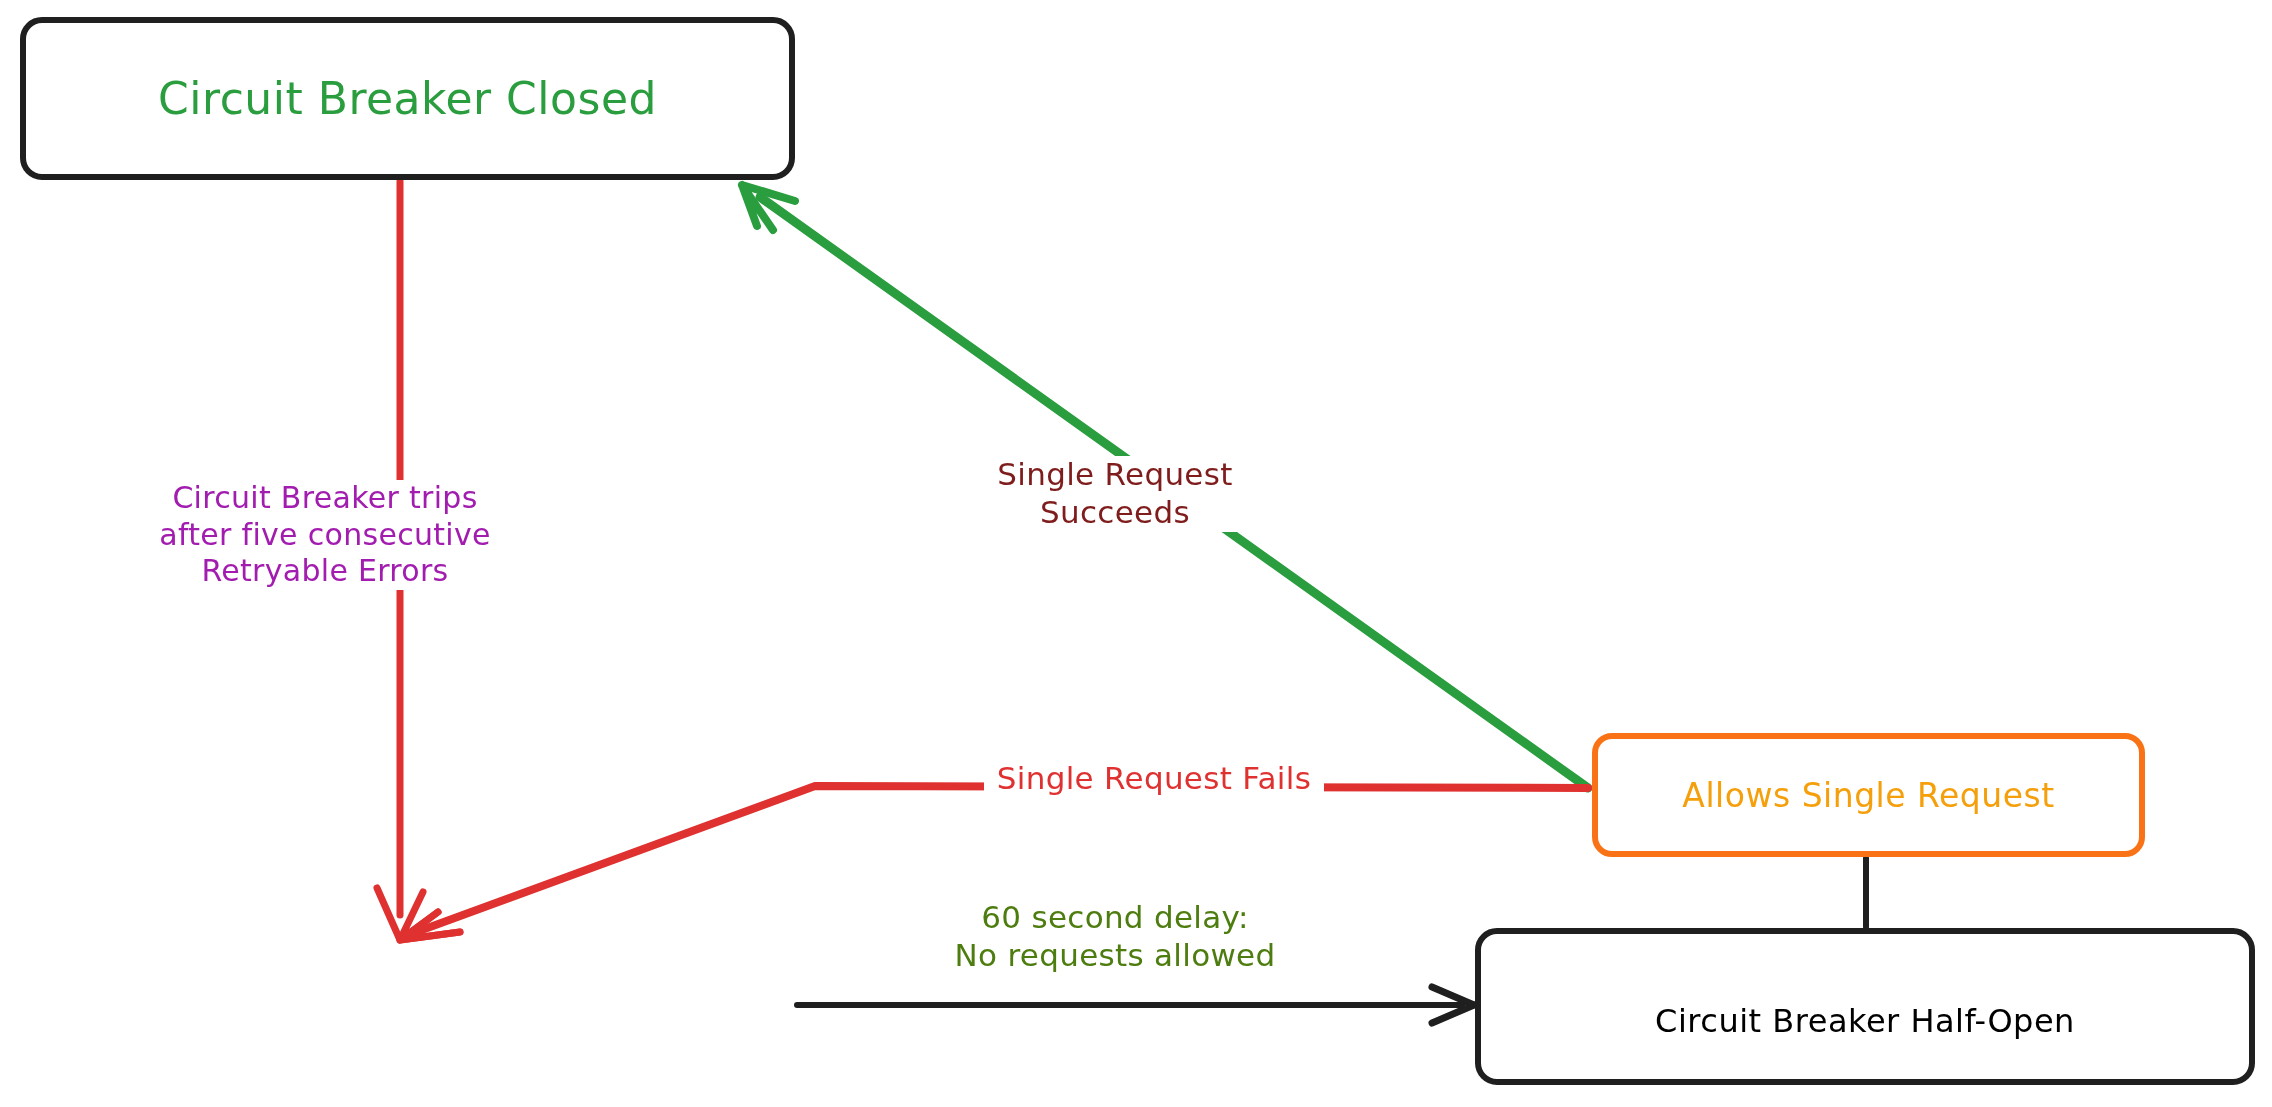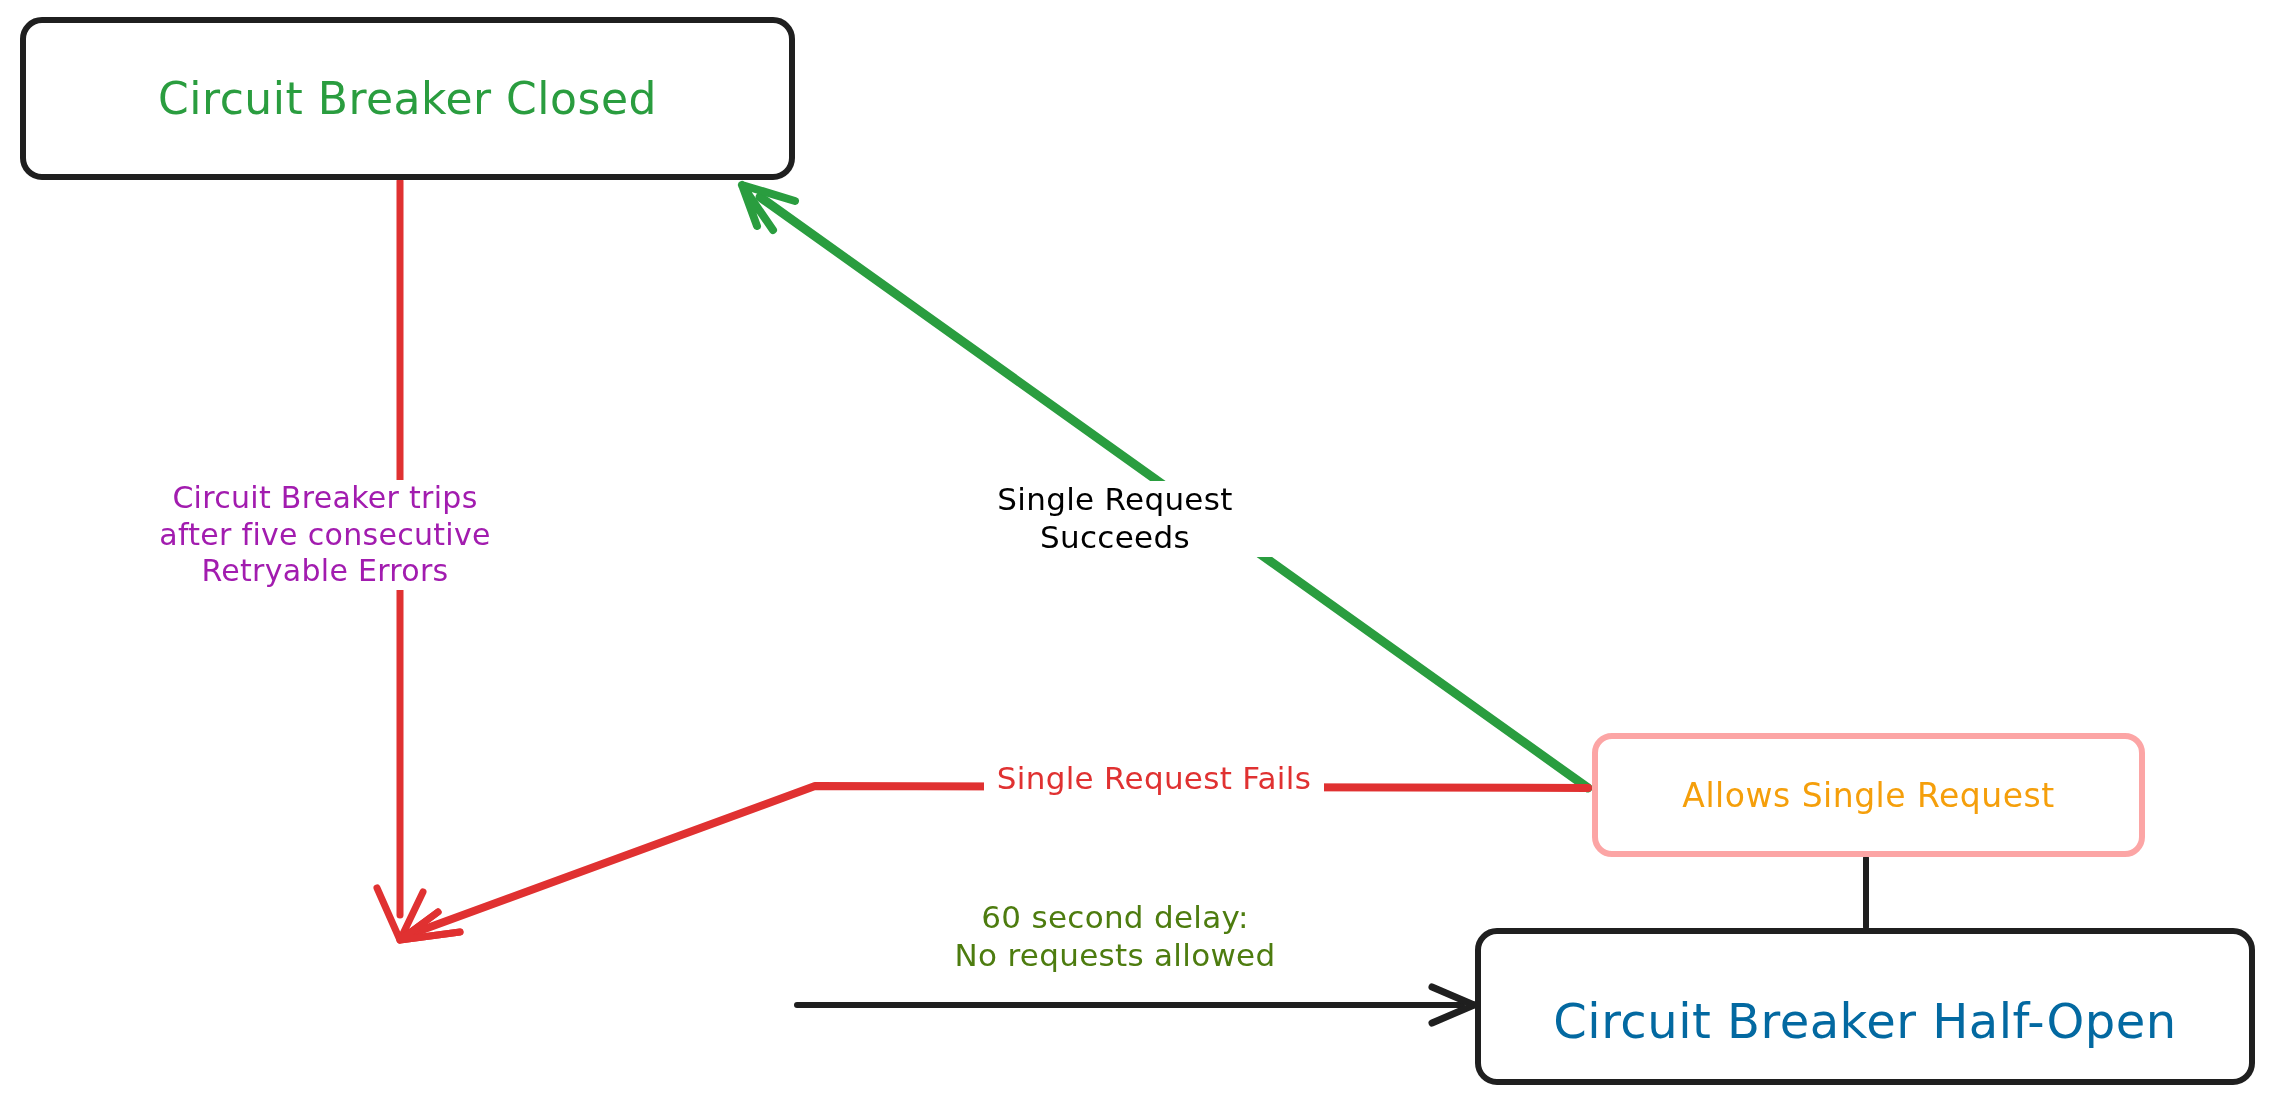--- a/index.html
+++ b/index.html
@@ -81,31 +81,31 @@
       <path d="M 1866 927 L 1866 858" stroke="#1f1f1f" stroke-width="6" fill="none" stroke-linecap="round"></path>
     </g>
   </svg>
 
   <div class="node" style="left:20px; top:17px; width:775px; height:163px; border:6px solid #1f1f1f;">
     <span class="node-label" style="color:#2a9d3f; font-size:44px;">Circuit Breaker Closed</span>
   </div>
 
 
   <div class="node" style="left:1475px; top:928px; width:780px; height:157px; border:6px solid #1f1f1f;">
-    <span class="node-label" style="color:#0369a1; font-size:48px;margin-top:28px;">Circuit Breaker Half-Open</span>
+    <span class="node-label" style="color:#000000; font-size:32px;margin-top:28px;">Circuit Breaker Half-Open</span>
   </div>
 
-  <div class="node" style="left:1592px; top:733px; width:553px; height:124px; border:6px solid #fca5a5; border-radius:20px;">
+  <div class="node" style="left:1592px; top:733px; width:553px; height:124px; border:6px solid #f97316; border-radius:20px;">
     <span class="node-label" style="color:#f59f0b; font-size:33px;">Allows Single Request</span>
   </div>
 
   <div class="edge-label" style="left:130px; top:480px; width:390px; color:#a21caf; font-size:30px;">Circuit Breaker trips
 after five consecutive
 Retryable Errors</div>
 
-  <div class="edge-label" style="left:915px; top:481px; width:400px; color:#000000; font-size:31px;">Single Request Succeeds</div>
+  <div class="edge-label" style="left:915px; top:456px; width:400px; color:#7f1d1d; font-size:31px;">Single Request Succeeds</div>
 
   <div class="edge-label" style="left:984px; top:760px; width:340px; color:#e03131; font-size:31px;">Single Request Fails</div>
 
   <div class="edge-label" style="left:945px; top:899px; width:340px; color:#4d7c0f; font-size:31px;">60 second delay:
 No requests allowed</div>
 
 </div>
 
 </body></html>

